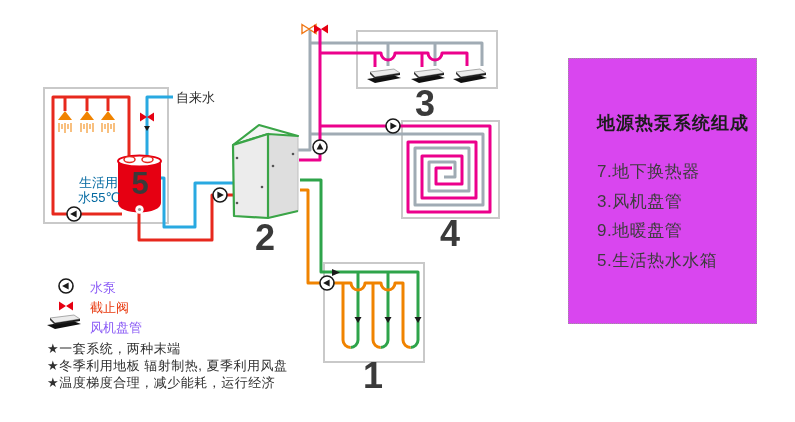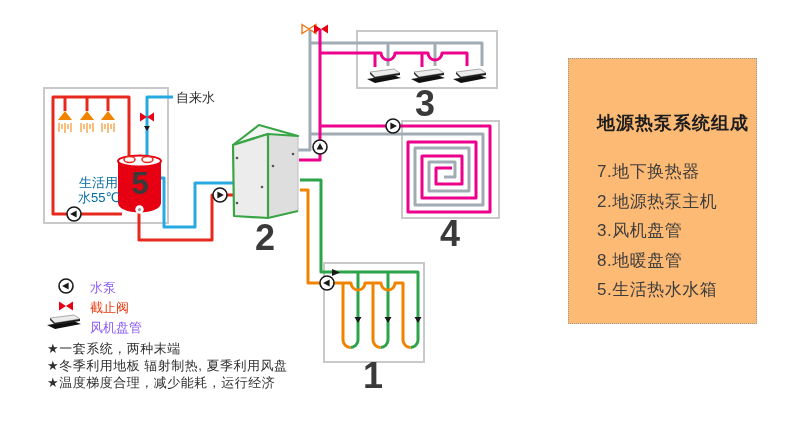--- a/index.html
+++ b/index.html
@@ -19,21 +19,21 @@
   .st-mag{stroke:var(--magenta,#ec008c);}
   .st-gray{stroke:var(--gray_pipe,#a0abb4);}
   .st-green{stroke:var(--green,#2ea44a);}
   .st-orange{stroke:var(--orange,#f08300);}
   .box{fill:none;stroke:var(--box_border,#c9c9c9);stroke-width:2;}
   
   .legend-label{position:absolute;left:90px;font-size:13px;color:#8b5cf6;white-space:nowrap;}
   .note{position:absolute;left:47px;font-size:13px;color:#2f2f2f;white-space:nowrap;letter-spacing:0.5px;}
   
   .panel{position:absolute;left:568px;top:58px;width:189px;height:266px;
-         border:1.5px dotted #9a9a9a;box-sizing:border-box;background:#fdba74;}
+         border:1.5px dotted #9a9a9a;box-sizing:border-box;background:#d946ef;}
   .panel-title{position:absolute;left:28px;top:52px;font-size:18px;font-weight:bold;
                color:#1d1d1d;letter-spacing:1px;white-space:nowrap;}
   .panel-items{position:absolute;left:28px;top:98px;}
   .panel-item{font-size:17px;color:#3d3d3d;line-height:29.5px;white-space:nowrap;letter-spacing:0.5px;}
   .label-tap{position:absolute;left:176px;top:90px;}
   .label-tank{position:absolute;left:78px;top:175px;width:40px;text-align:right;
               font-size:13px;color:#0369a1;line-height:15px;white-space:nowrap;}
   .valve-text{color:var(--legend_valve_text,#e8380d);}
 </style>
 </head>
@@ -193,20 +193,19 @@
   <div class="legend-label" style="top:319px;">风机盘管</div>
 
   <div class="note" style="top:340px;">★一套系统，两种末端</div>
   <div class="note" style="top:357px;">★冬季利用地板 辐射制热, 夏季利用风盘</div>
   <div class="note" style="top:374px;">★温度梯度合理，减少能耗，运行经济</div>
 
   <div class="panel">
     <div class="panel-title">地源热泵系统组成</div>
     <div class="panel-items">
       <div class="panel-item">7.地下换热器</div>
-      <div class="panel-item">2.地源热泵主机</div>
       <div class="panel-item">3.风机盘管</div>
-      <div class="panel-item">8.地暖盘管</div>
+      <div class="panel-item">9.地暖盘管</div>
       <div class="panel-item">5.生活热水水箱</div>
     </div>
   </div>
 
 </div>
 
 </body></html>

